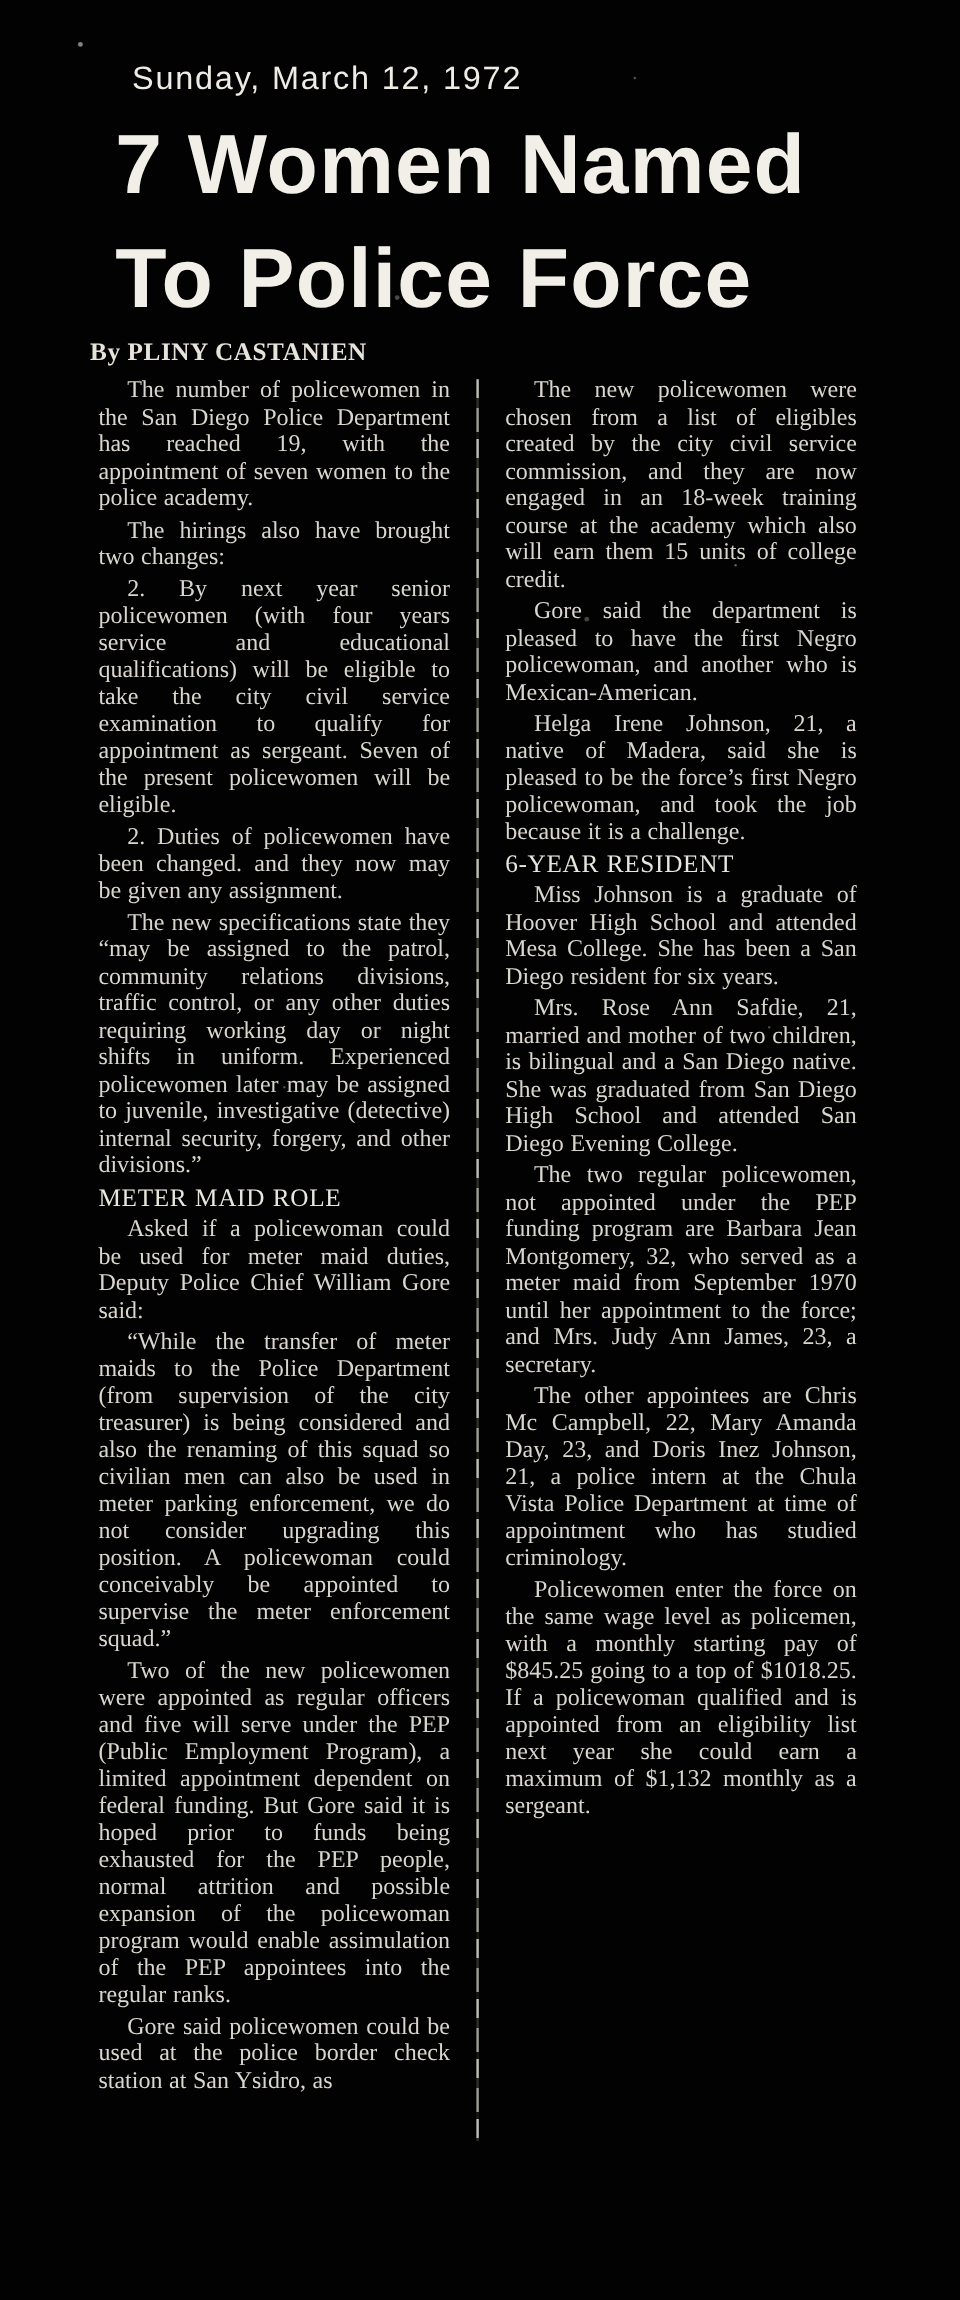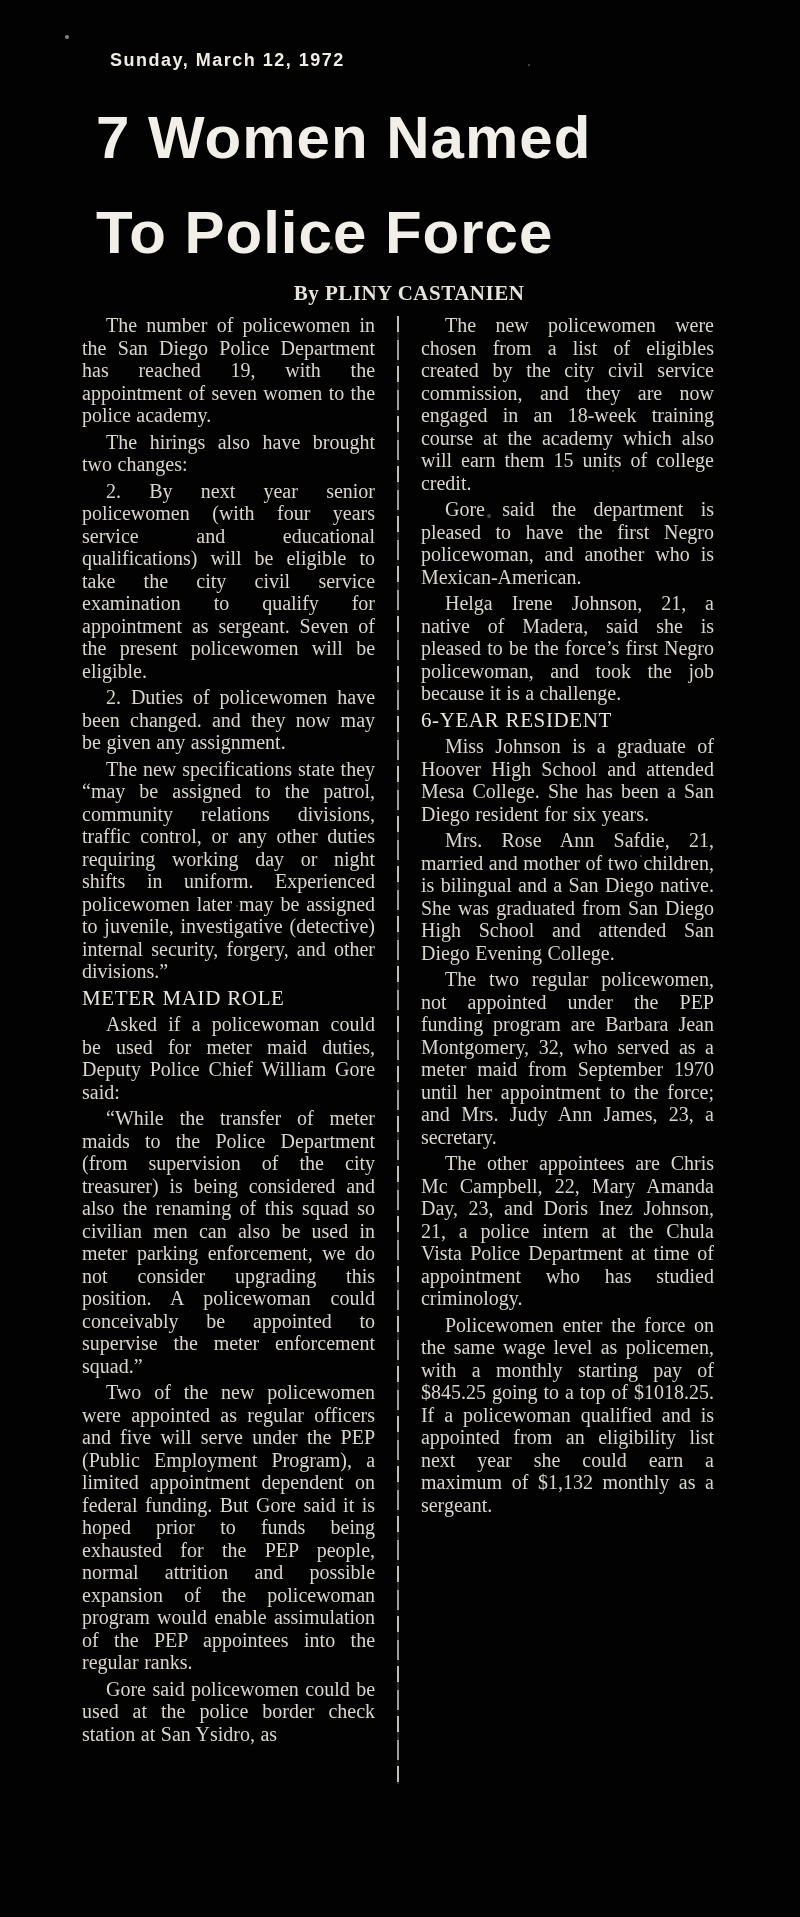--- a/index.html
+++ b/index.html
@@ -29,46 +29,45 @@
       702px 1180px 0 0 rgba(240,238,230,.30),
       150px 1500px 0 0 rgba(240,238,230,.25),
       640px 855px 0 0  rgba(240,238,230,.30);
   }
 
   .masthead-date {
     position: absolute;
     left: 110px;
     top: 50px;
     font-family: "Liberation Sans", sans-serif;
-    font-weight: bold;
-    font-size: 18px;
+    font-weight: normal;
+    font-size: 27px;
     letter-spacing: 1.5px;
     color: #eeece4;
     white-space: nowrap;
   }
 
   .headline {
     position: absolute;
     left: 96px;
     top: 90px;
     font-family: "Liberation Sans", sans-serif;
     font-weight: bold;
-    font-size: 60px;
+    font-size: 70px;
     line-height: 95px;
     letter-spacing: 1px;
     color: #f1efe8;
     white-space: nowrap;
   }
 
   .byline {
     position: absolute;
-    left: 94px;
+    left: 75px;
     top: 281px;
     width: 630px;
-    text-align: center;
     font-weight: bold;
     font-size: 21px;
     letter-spacing: 0.5px;
     color: #e6e3da;
     white-space: nowrap;
   }
 
   .article {
     position: absolute;
     left: 82px;

